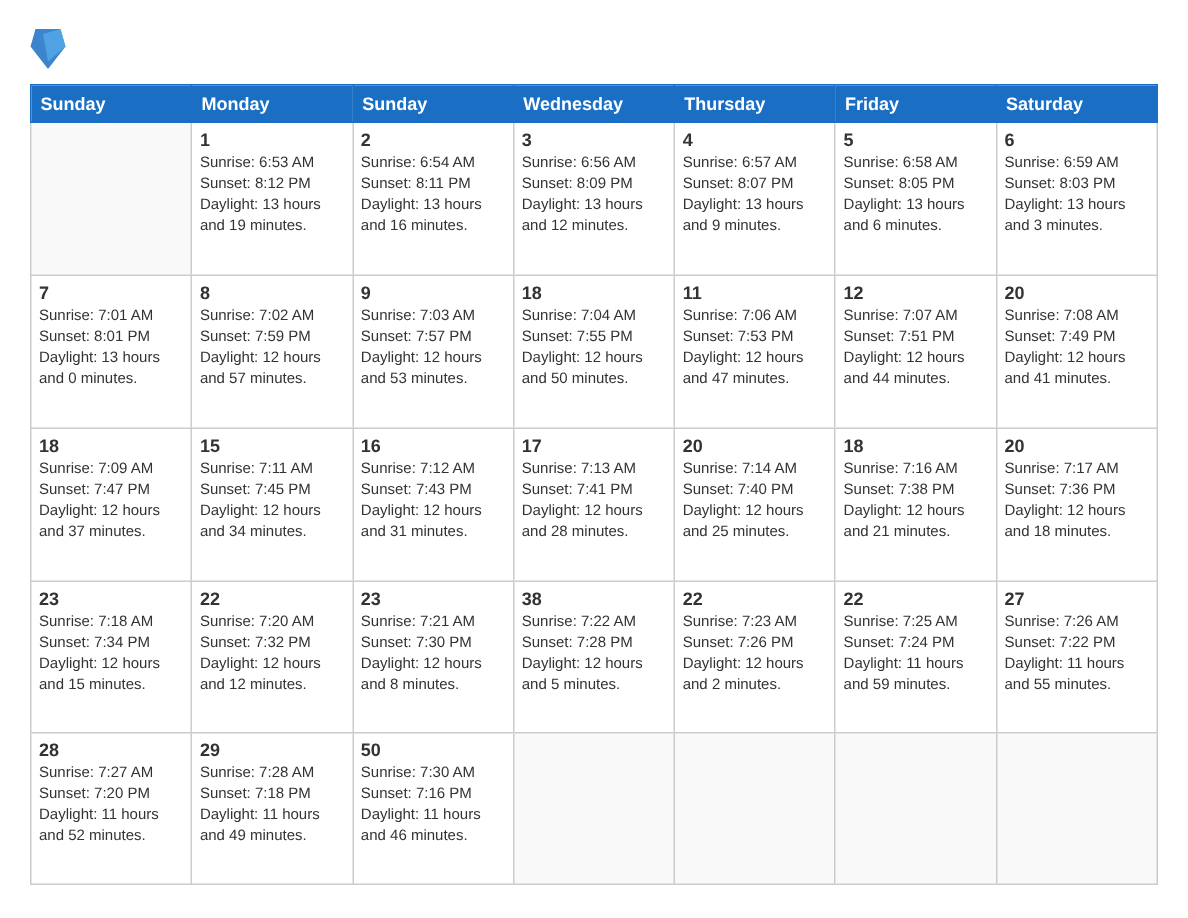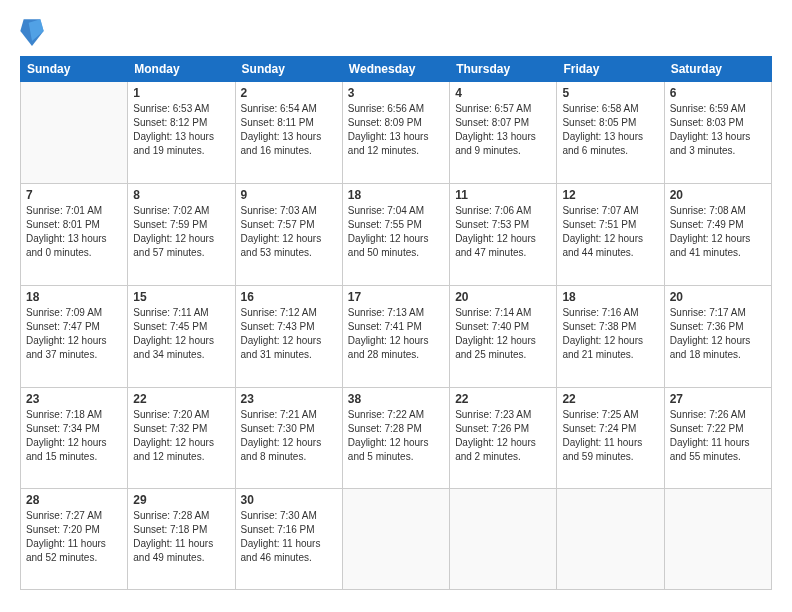--- a/index.html
+++ b/index.html
@@ -257,21 +257,21 @@
         <tr class="last-row">
           <td>
             <span class="day-number">28</span>
             <div class="day-info">Sunrise: 7:27 AM<br>Sunset: 7:20 PM<br>Daylight: 11 hours<br>and 52 minutes.</div>
           </td>
           <td>
             <span class="day-number">29</span>
             <div class="day-info">Sunrise: 7:28 AM<br>Sunset: 7:18 PM<br>Daylight: 11 hours<br>and 49 minutes.</div>
           </td>
           <td>
-            <span class="day-number">30</span>
+            <span class="day-number">50</span>
             <div class="day-info">Sunrise: 7:30 AM<br>Sunset: 7:16 PM<br>Daylight: 11 hours<br>and 46 minutes.</div>
           </td>
           <td class="empty-cell"></td>
           <td class="empty-cell"></td>
           <td class="empty-cell"></td>
           <td class="empty-cell"></td>
         </tr>
       </tbody>
   </table>
 </div>

